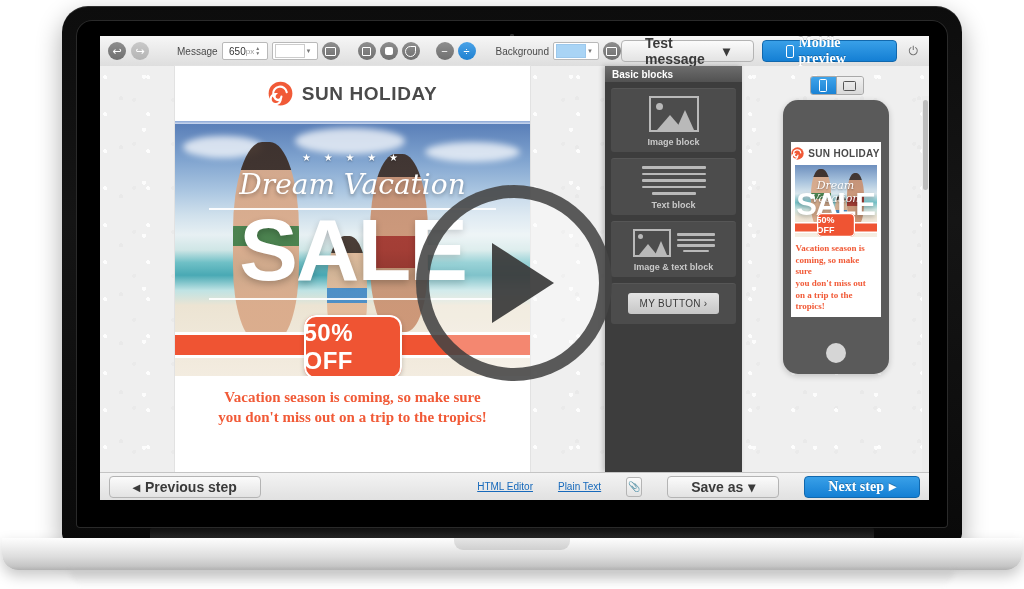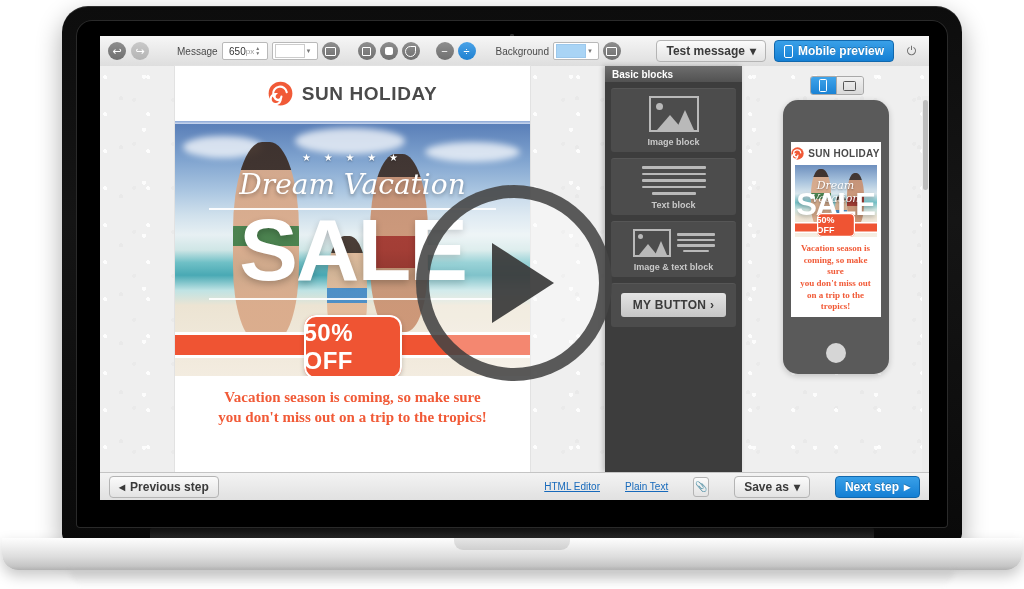--- a/index.html
+++ b/index.html
@@ -67,27 +67,28 @@
     width:44px;height:16px;border:1px solid #b9b9b9;background:#fff;border-radius:2px;
     display:flex;align-items:center;
   }
   .color-sel .swatch{width:28px;height:12px;margin:0 1px 0 2px;border:1px solid #ccc;background:#fff;}
   .color-sel.bg .swatch{background:#a9d4f5;border-color:#9cc8ec;}
   .color-sel .car{font-size:6px;color:#777;}
   .sq-ico{width:18px;height:18px;border-radius:50%;background:linear-gradient(180deg,#8e8e8e,#6f6f6f);
     display:inline-flex;align-items:center;justify-content:center;}
   .sq-ico i{display:block;width:9px;height:7px;border:1.2px solid #fff;border-radius:1px;}
   .pill{
-    height:20px;padding:0 9px;border:1px solid #b4b4b4;border-radius:4px;
+    height:20px;padding:0 23px;border:1px solid #b4b4b4;border-radius:4px;
     background:linear-gradient(180deg,#fbfbfb,#e3e3e3);
-    font-size:12px;color:#3a3a3a;display:inline-flex;align-items:center;gap:5px;font-weight:bold;
+    font-size:14px;color:#3a3a3a;display:inline-flex;align-items:center;gap:5px;font-weight:bold;
   }
   .pill.blue{
     background:linear-gradient(180deg,#39a0e8,#147fd4);border-color:#1168ad;color:#fff;
     text-shadow:0 -1px 0 rgba(0,0,0,.25);
+    font-family:Liberation Serif, serif;
   }
   .power{width:19px;height:19px;border-radius:50%;display:inline-flex;align-items:center;
     justify-content:center;font-size:12px;color:#6d6d6d;}
 
   
   .workarea{position:absolute;left:0;top:30px;width:829px;height:406px;
     background:#f0f0f0;}
   .paper-bg{
     position:absolute;inset:0;
     background-color:#efefef;
@@ -161,21 +162,21 @@
   .lines{display:flex;flex-direction:column;gap:4px;align-items:center;}
   .lines i{display:block;height:2.5px;background:#b9b9b9;border-radius:1px;}
   .imgicon{width:46px;height:32px;border:2px solid #b9b9b9;margin:0 auto;position:relative;}
   .imgicon .dot{position:absolute;left:5px;top:5px;width:7px;height:7px;border-radius:50%;background:#b9b9b9;}
   .imgicon .mt{position:absolute;left:6px;bottom:0;width:0;height:0;border-left:13px solid transparent;border-right:13px solid transparent;border-bottom:15px solid #b9b9b9;}
   .imgicon .mt2{position:absolute;right:3px;bottom:0;width:0;height:0;border-left:9px solid transparent;border-right:9px solid transparent;border-bottom:20px solid #b9b9b9;}
   .row-it{display:flex;align-items:center;gap:6px;justify-content:center;}
   .hr-line{height:2.5px;background:#e2e2e2;margin:7px 6px 2px;border-radius:1px;}
   .mybtn{
     display:inline-block;background:linear-gradient(180deg,#e4e4e4,#c6c6c6);
-    color:#3b3b3b;font-size:12px;font-weight:bold;padding:5px 12px;border-radius:3px;letter-spacing:.3px;
+    color:#3b3b3b;font-size:10px;font-weight:normal;padding:5px 12px;border-radius:3px;letter-spacing:.3px;
   }
   .acc-wrap{position:absolute;left:0;bottom:0;width:137px;}
   .acc{
     height:15px;background:linear-gradient(180deg,#8e8e8e,#6f6f6f);
     border-top:1px solid #9c9c9c;color:#2e2e2e;font-size:9.5px;font-weight:bold;
     display:flex;align-items:center;justify-content:space-between;padding:0 7px;
     text-shadow:0 1px 0 rgba(255,255,255,.22);
   }
   .acc .car{font-size:7px;color:#3d3d3d;}
 
@@ -196,21 +197,21 @@
   .home-btn{position:absolute;left:50%;margin-left:-10px;bottom:11px;width:20px;height:20px;border-radius:50%;background:#d6d6d6;}
   .ph-head{height:23px;display:flex;align-items:center;justify-content:center;gap:4px;}
   .ph-logo{width:13px;height:13px;}
   .ph-logotext{font-size:10px;font-weight:bold;color:#4a4a4a;letter-spacing:.3px;}
   .ph-hero{position:relative;height:72px;margin:0 4px;overflow:hidden;}
   .ph-script{position:absolute;top:14px;left:0;right:0;text-align:center;color:#fff;font-family:"DejaVu Serif",serif;font-style:italic;font-size:11px;text-shadow:0 1px 2px rgba(0,0,0,.4);}
   .ph-sale{position:absolute;top:24px;left:0;right:0;text-align:center;color:#fff;font-size:31px;font-weight:bold;line-height:1;letter-spacing:-1px;text-shadow:0 2px 4px rgba(0,0,0,.25);}
   .ph-band{position:absolute;left:0;right:0;bottom:4px;height:11px;background:#ef5433;box-shadow:inset 0 1.5px 0 #fff, inset 0 -1.5px 0 #fff;}
   .ph-badge{position:absolute;left:50%;margin-left:-19px;bottom:0;width:38px;height:24px;background:#ef5433;border-radius:5px;display:flex;align-items:center;justify-content:center;box-shadow:inset 0 0 0 1.2px #fff;}
   .ph-badge span{color:#fff;font-size:9px;font-weight:bold;}
-  .ph-foot{padding:6px 5px 0;text-align:center;}
+  .ph-foot{padding:6px 5px 0;text-align:left;}
   .ph-foot p{margin:0;color:#f15a37;font-family:"Liberation Serif",serif;font-weight:bold;font-size:9px;line-height:1.3;}
 
   
   .footer{
     position:absolute;left:0;bottom:0;width:829px;height:28px;
     background:linear-gradient(180deg,#f3f3f3,#e1e1e1);border-top:1px solid #c4c4c4;
     display:flex;align-items:center;justify-content:space-between;padding:0 9px;box-sizing:border-box;
   }
   .foot-right{display:flex;align-items:center;gap:25px;}
   .flink{font-size:10px;color:#1669bb;text-decoration:underline;cursor:pointer;}

